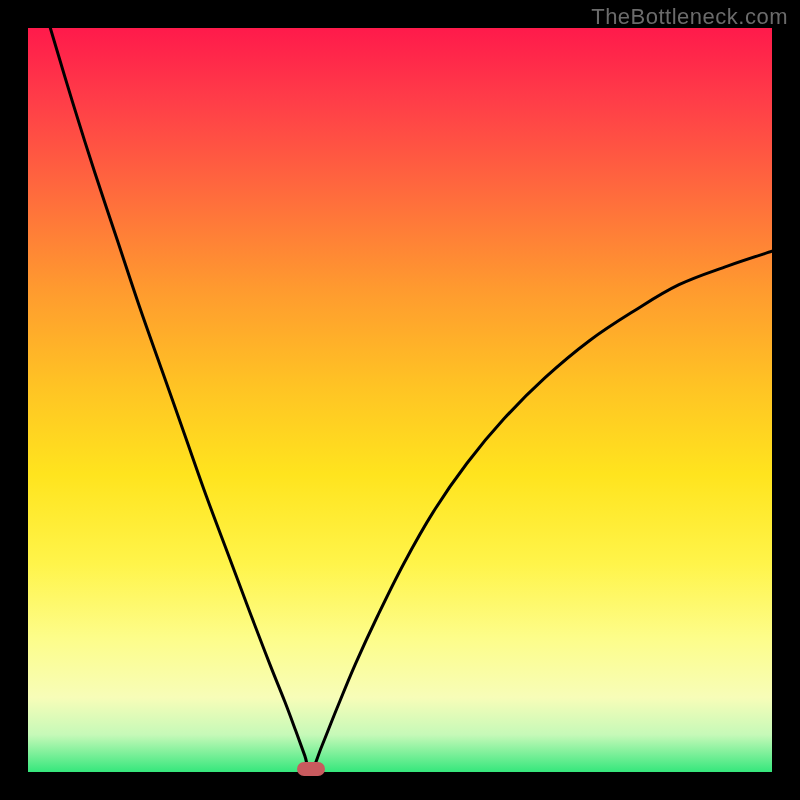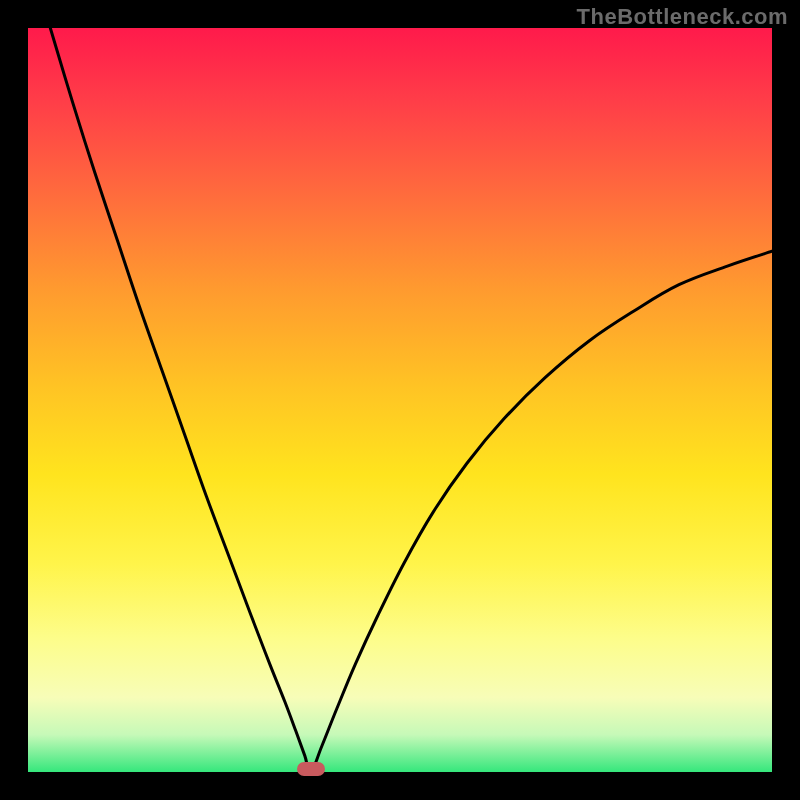--- a/index.html
+++ b/index.html
@@ -16,21 +16,21 @@
     width: 800px;
     height: 800px;
     background: #000;
   }
   .watermark {
     position: absolute;
     top: 4px;
     right: 12px;
     color: #6b6b6b;
     font-size: 22px;
-    font-weight: 700;
+    font-weight: 400;
     letter-spacing: 0.5px;
     z-index: 5;
     margin-left: 36px;
   }
   .plot-area {
     position: absolute;
     left: 28px;
     top: 28px;
     width: 744px;
     height: 744px;

